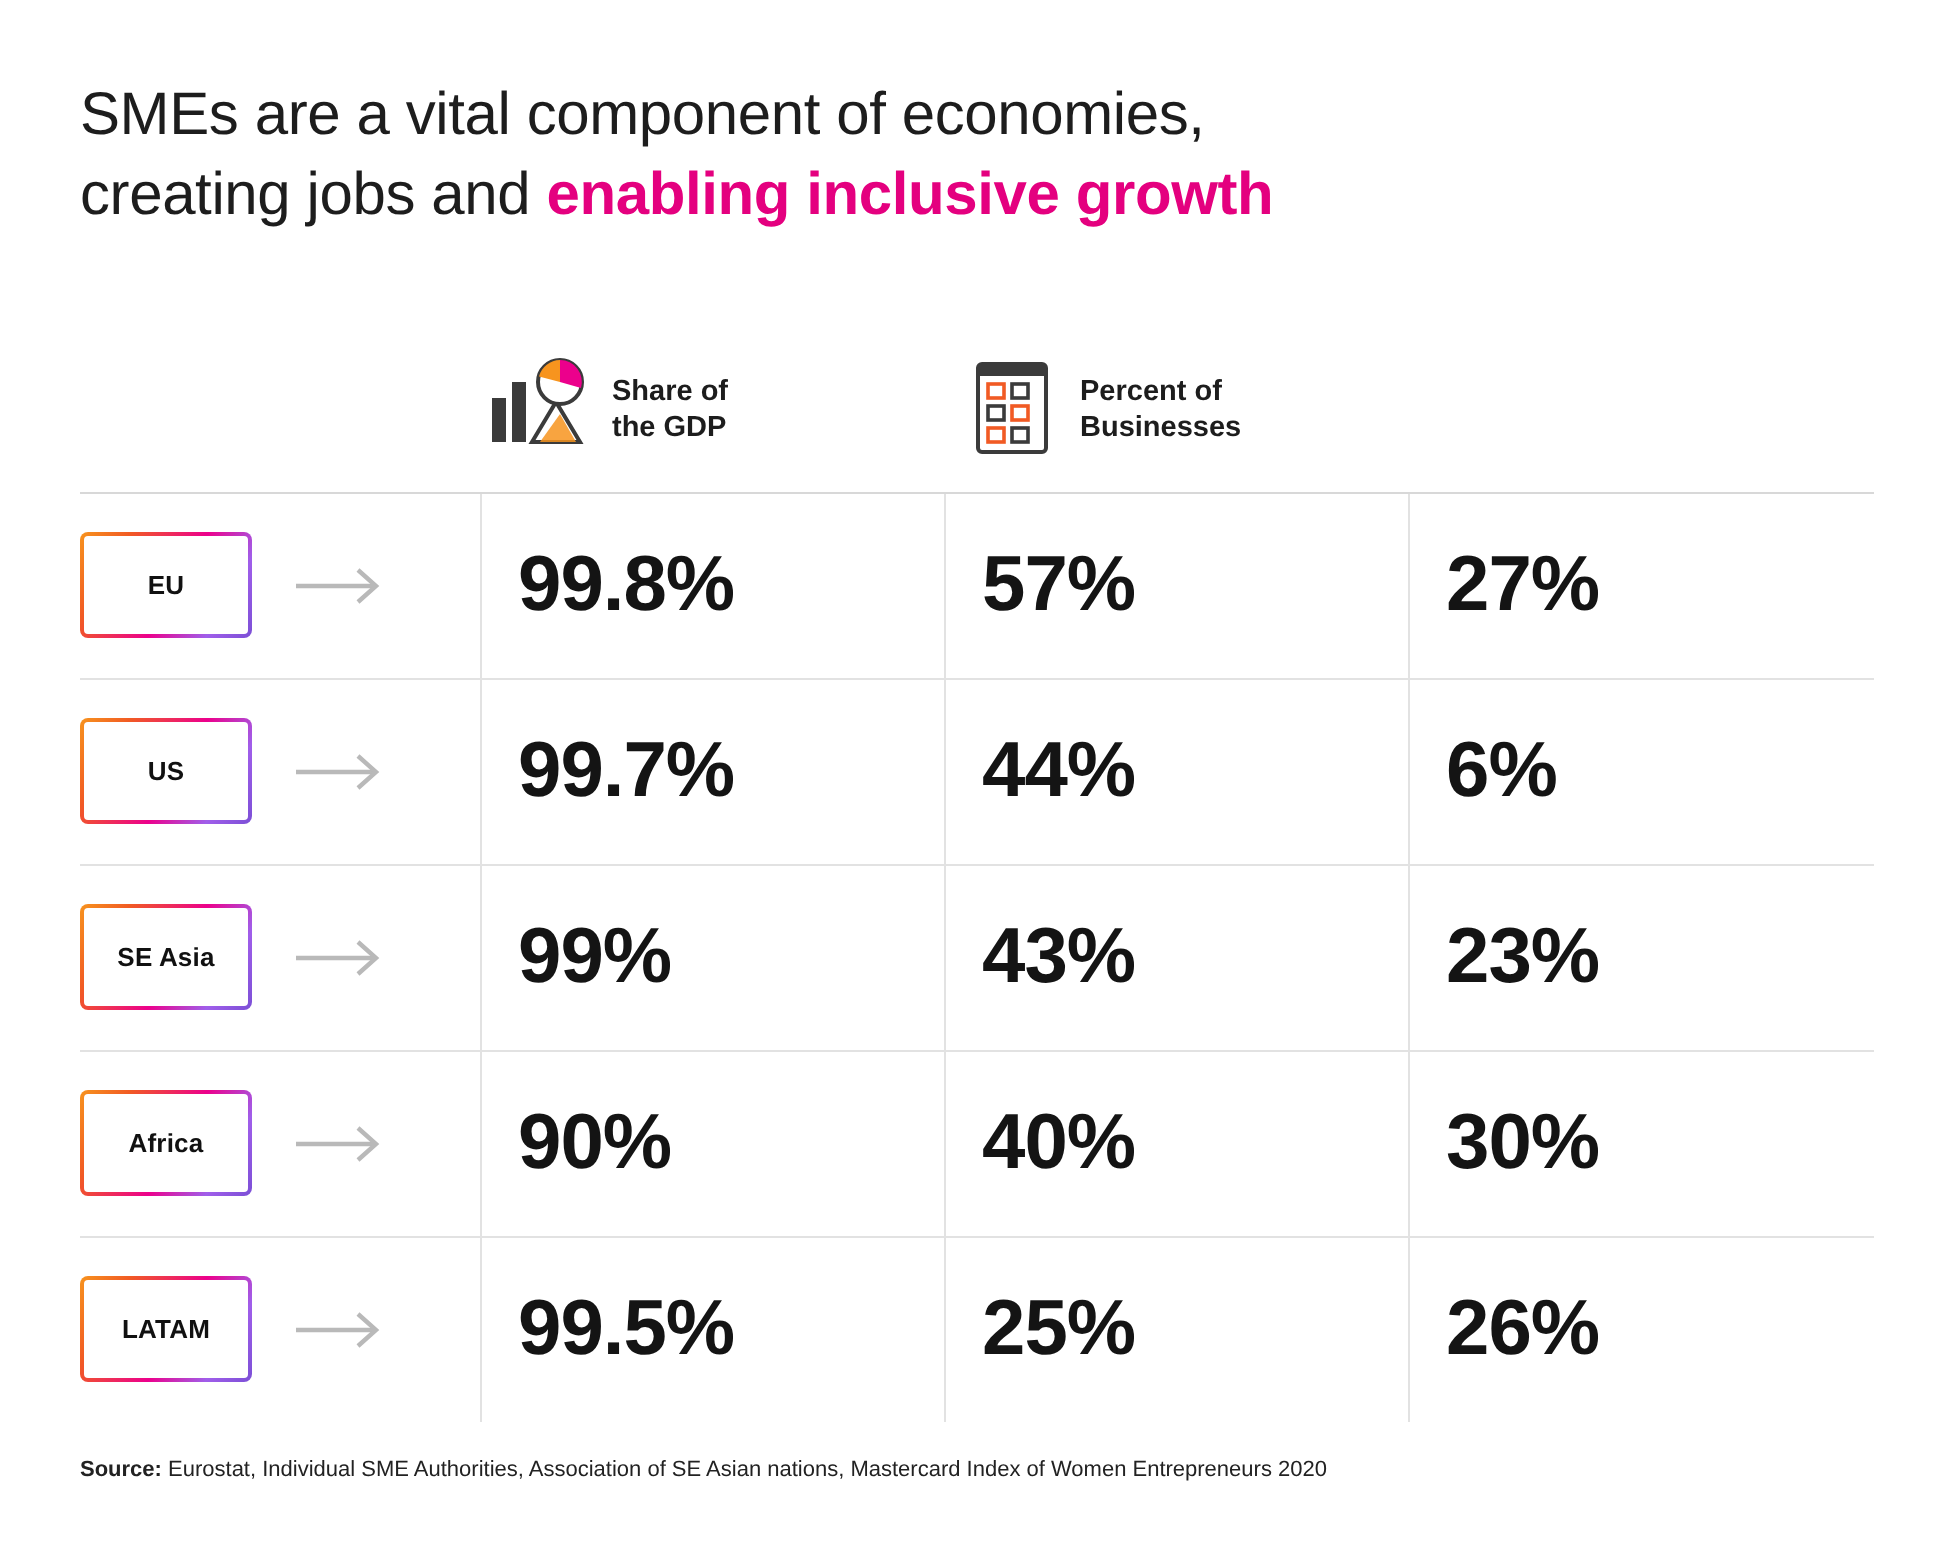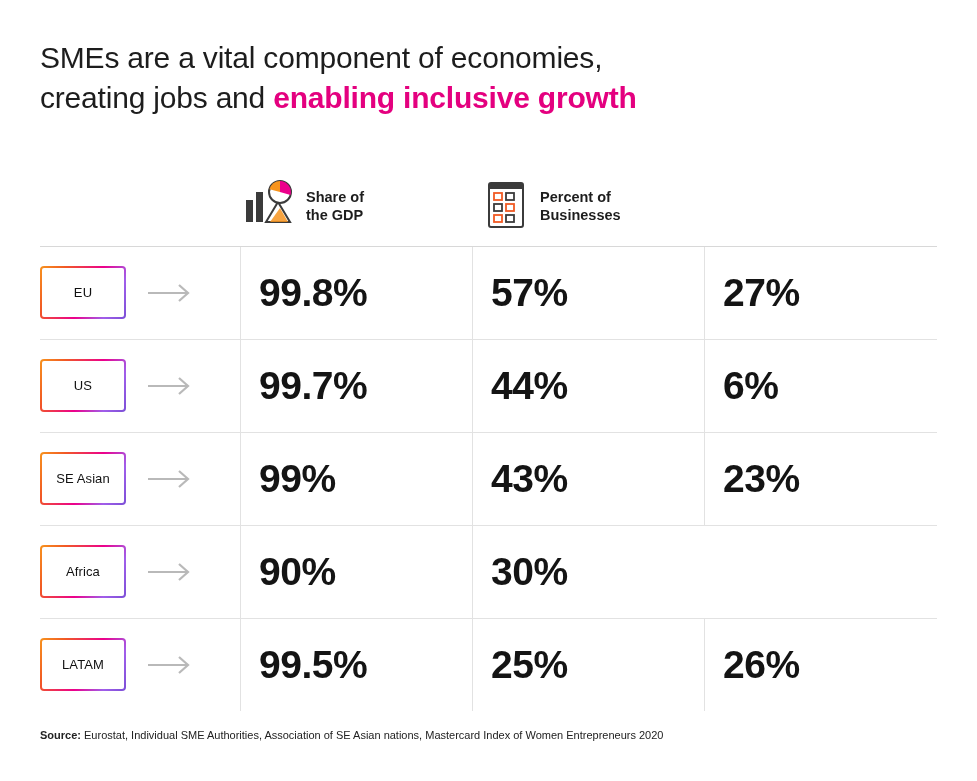--- a/index.html
+++ b/index.html
@@ -97,21 +97,21 @@
   }
   .chip-inner {
     background: #ffffff;
     width: 100%;
     height: 100%;
     border-radius: 2px;
     display: flex;
     align-items: center;
     justify-content: center;
     font-size: 13px;
-    font-weight: 400;
+    font-weight: 700;
     color: #111111;
     letter-spacing: 0.1px;
   }
   .arrow {
     width: 60px;
     display: flex;
     align-items: center;
     justify-content: center;
     margin-left: 8px;
   }
@@ -221,21 +221,21 @@
         </div>
       </div>
       <div class="value-cell sep">99.7%</div>
       <div class="value-cell sep">44%</div>
       <div class="value-cell sep">6%</div>
     </div>
 
     <div class="row">
       <div class="region-cell">
         <div class="chip">
-          <div class="chip-inner">SE Asian</div>
+          <div class="chip-inner">SE Asia</div>
         </div>
         <div class="arrow">
           <svg width="52" height="22" viewBox="0 0 52 22">
             <line x1="2" y1="11" x2="42" y2="11" stroke="#b9b9b9" stroke-width="2.2"></line>
             <polyline points="33,3 42,11 33,19" fill="none" stroke="#b9b9b9" stroke-width="2.2"></polyline>
           </svg>
         </div>
       </div>
       <div class="value-cell sep">99%</div>
       <div class="value-cell sep">43%</div>
@@ -248,20 +248,21 @@
           <div class="chip-inner">Africa</div>
         </div>
         <div class="arrow">
           <svg width="52" height="22" viewBox="0 0 52 22">
             <line x1="2" y1="11" x2="42" y2="11" stroke="#b9b9b9" stroke-width="2.2"></line>
             <polyline points="33,3 42,11 33,19" fill="none" stroke="#b9b9b9" stroke-width="2.2"></polyline>
           </svg>
         </div>
       </div>
       <div class="value-cell sep">90%</div>
+      <div class="value-cell sep">40%</div>
       <div class="value-cell sep">30%</div>
     </div>
 
     <div class="row">
       <div class="region-cell">
         <div class="chip">
           <div class="chip-inner">LATAM</div>
         </div>
         <div class="arrow">
           <svg width="52" height="22" viewBox="0 0 52 22">

